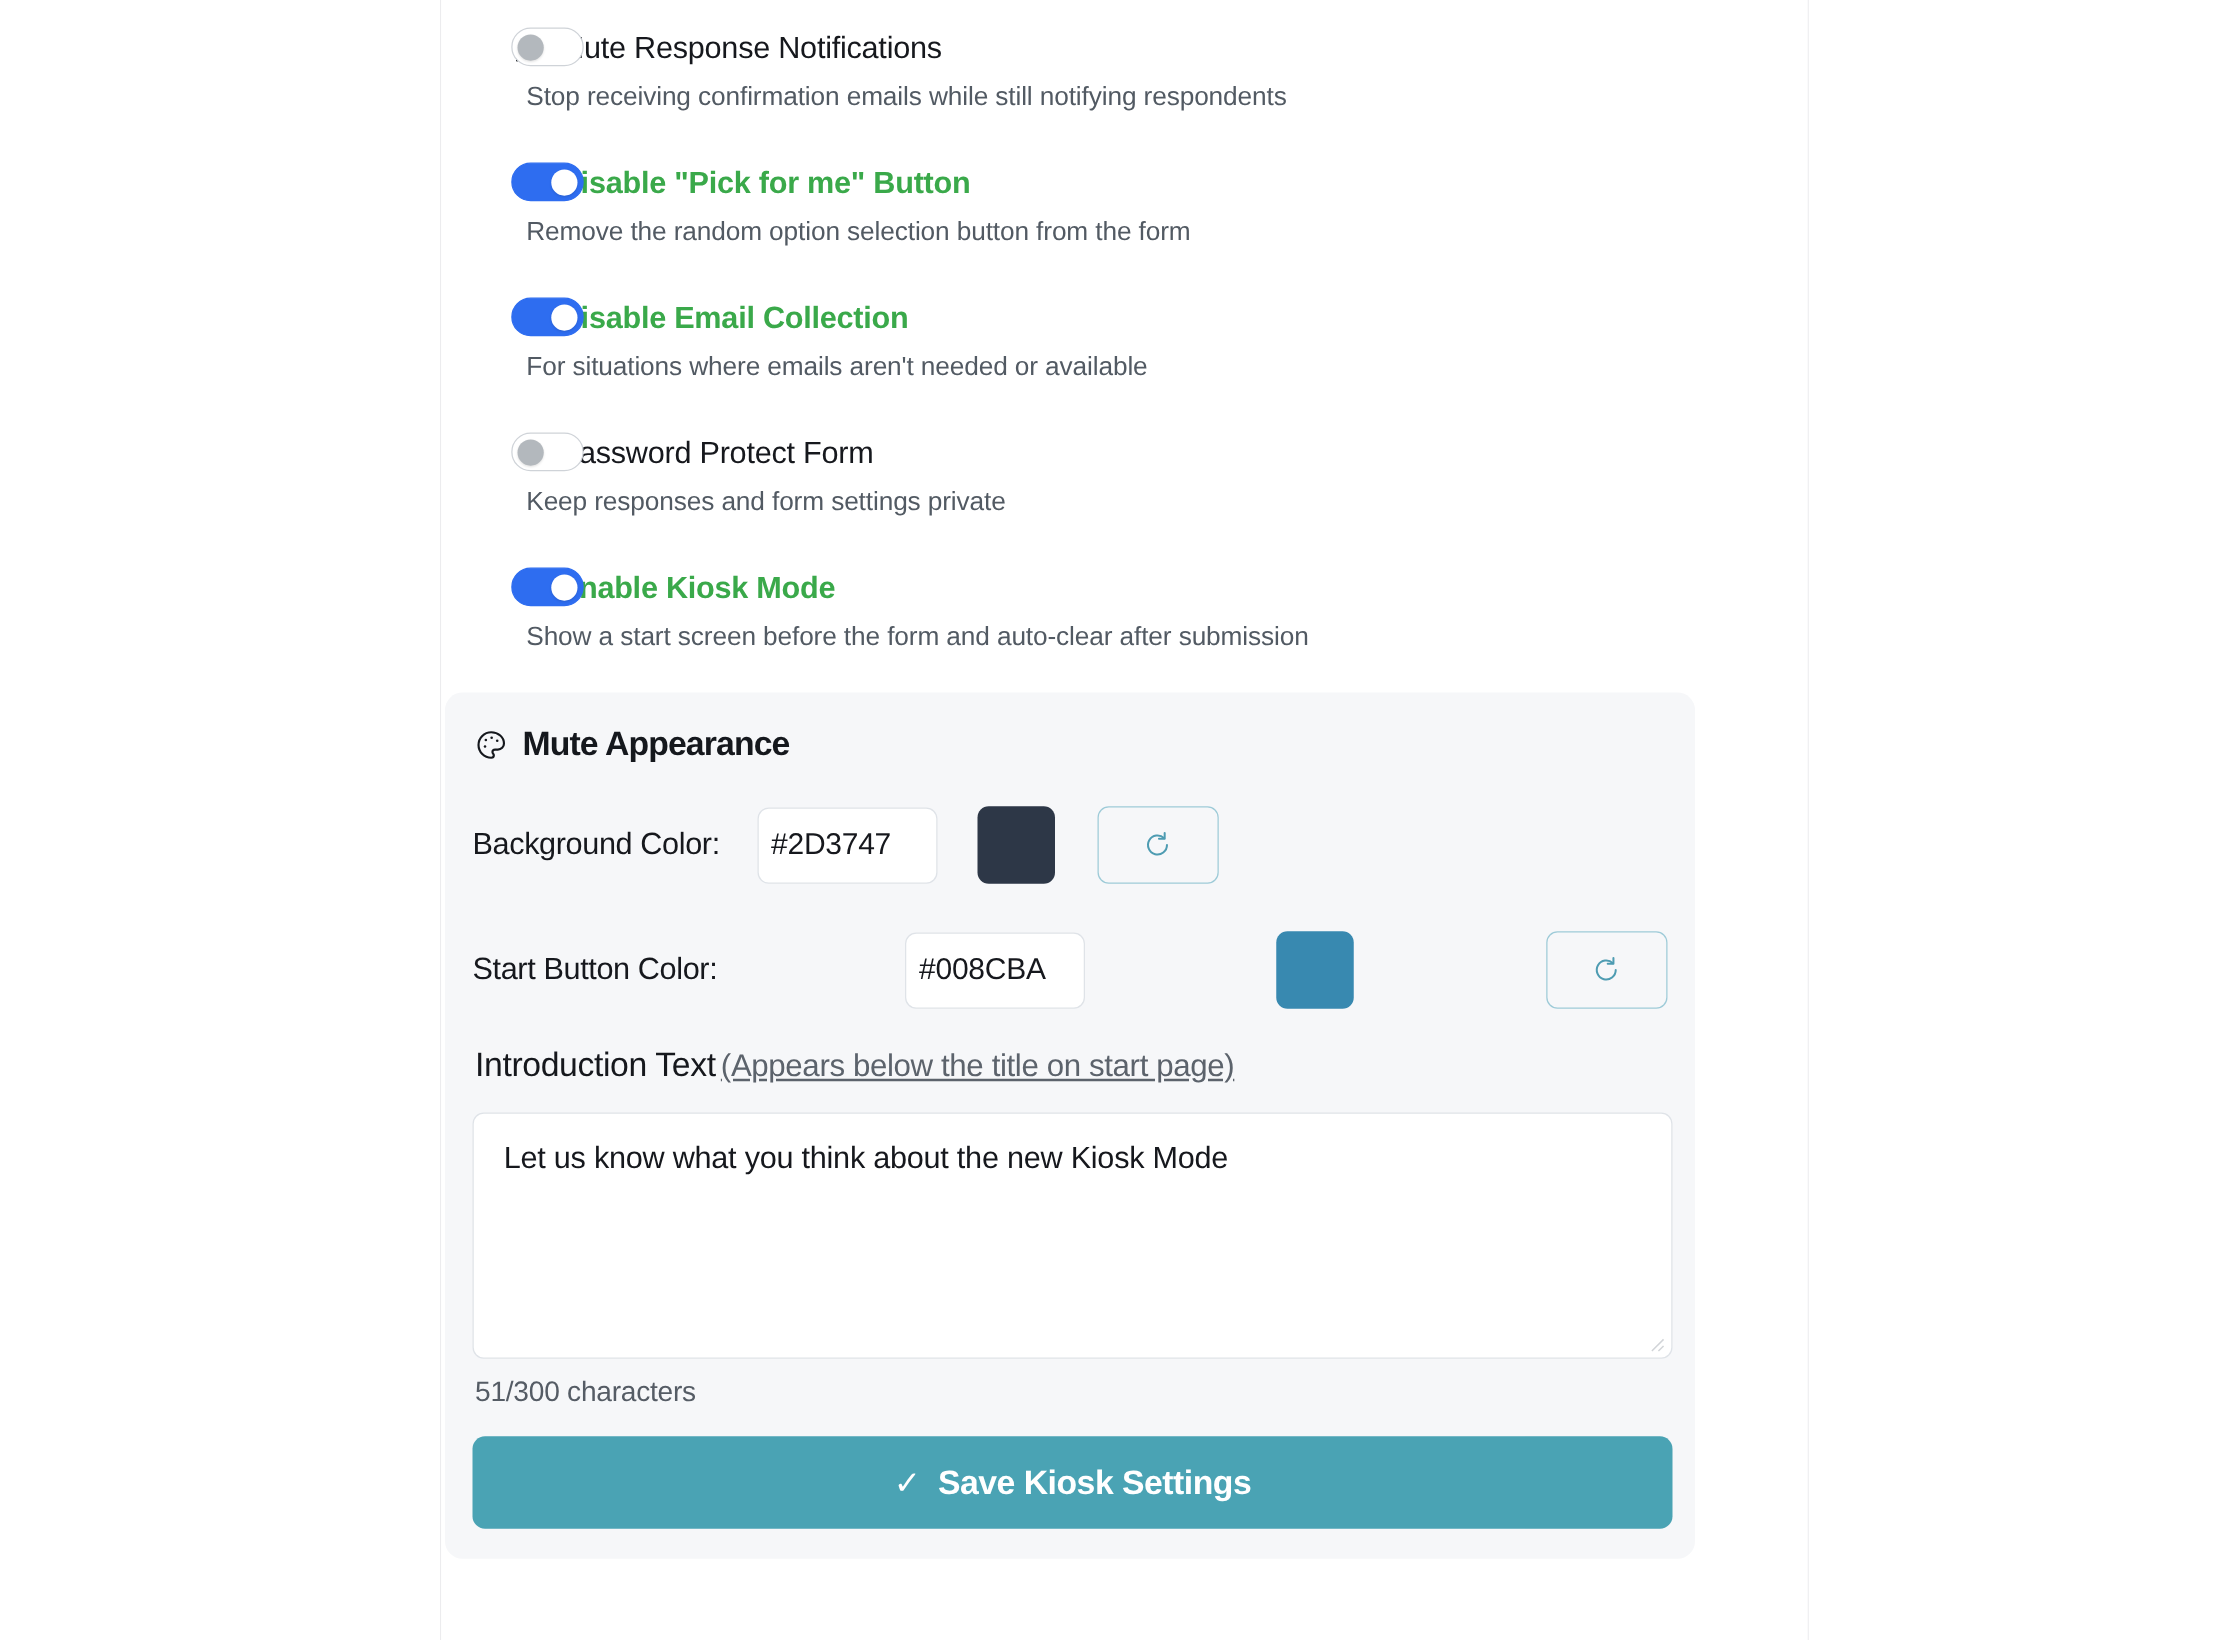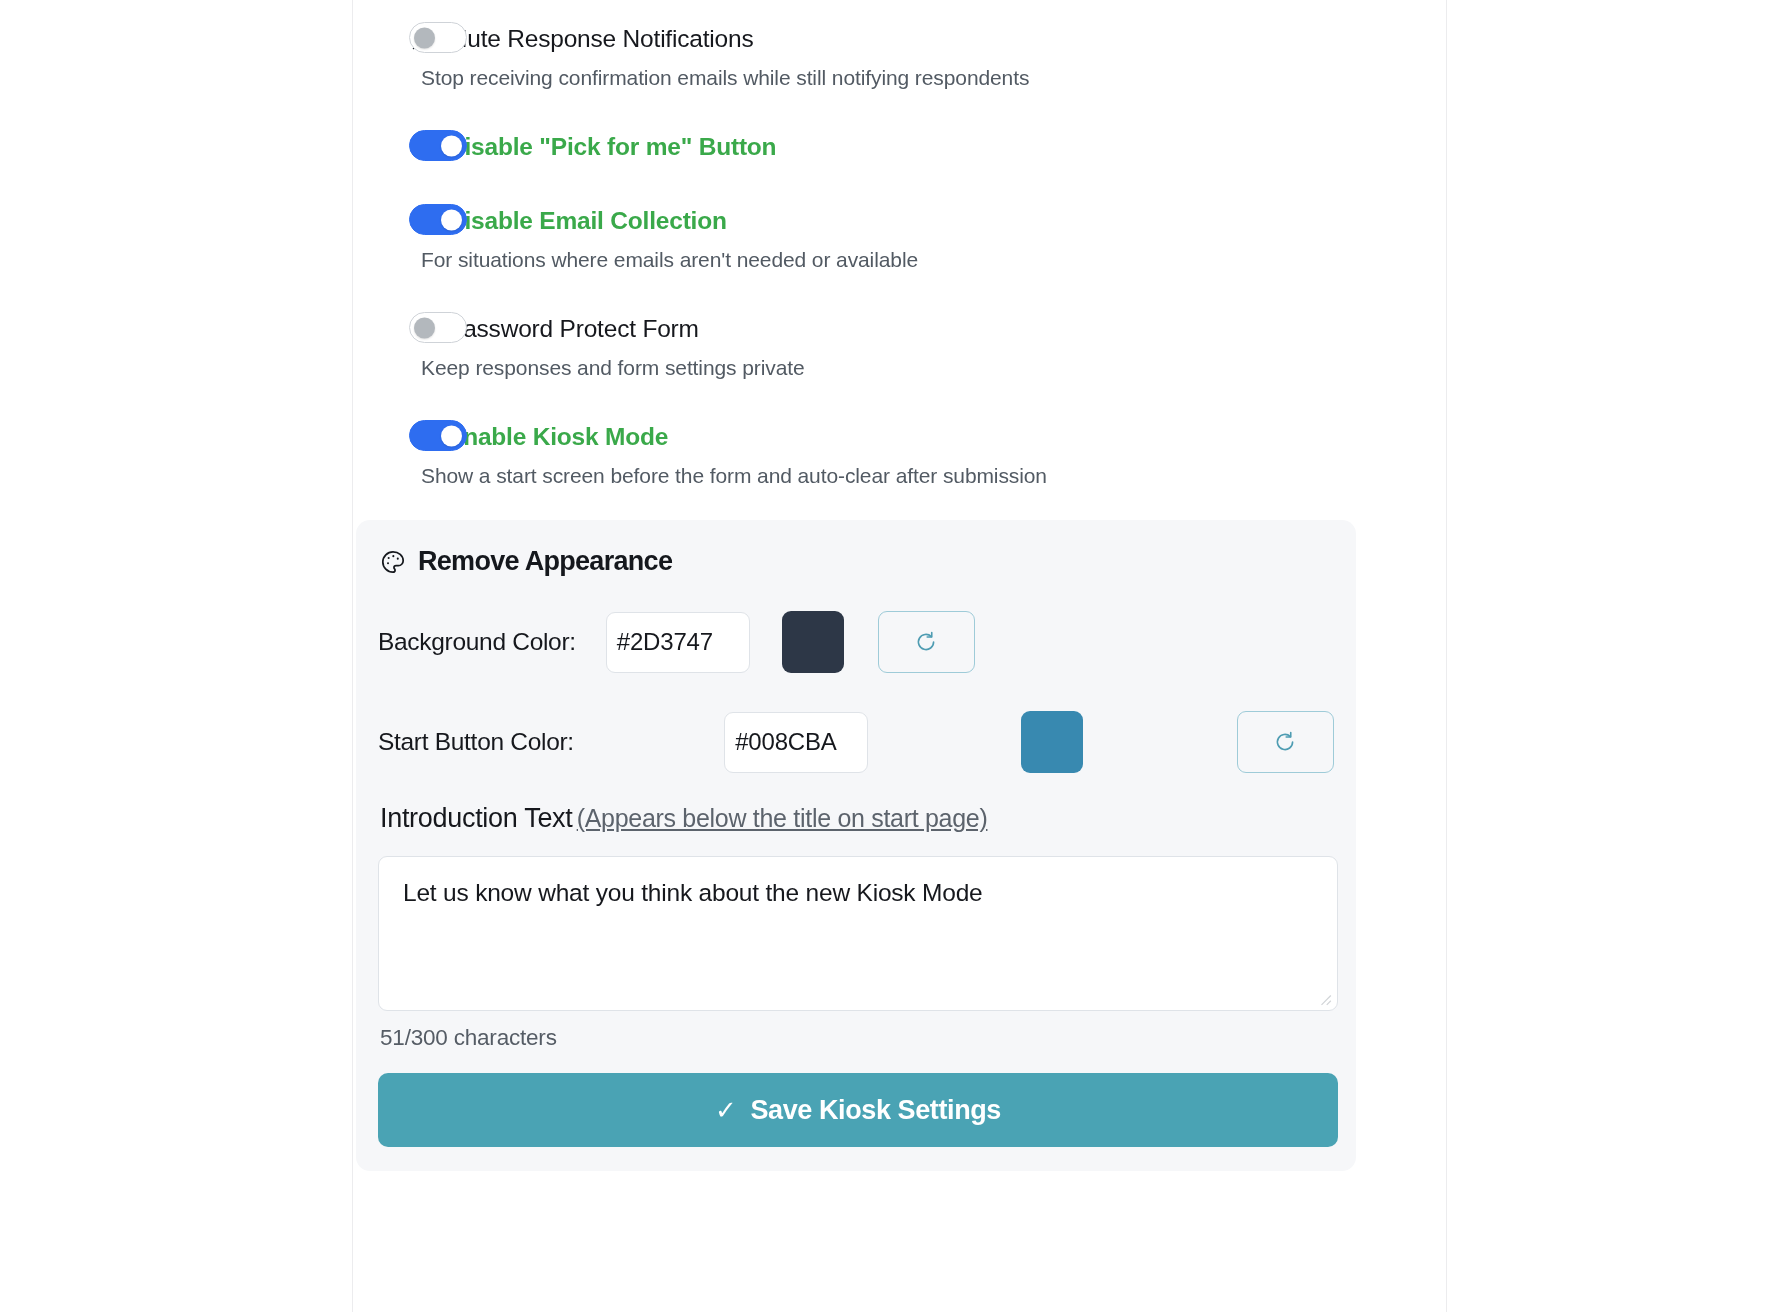--- a/index.html
+++ b/index.html
@@ -185,21 +185,21 @@
   }
   .intro-head .hint {
     font-size: 25px;
     color: #5c636c;
     text-decoration: underline;
   }
 
   .textarea {
     position: relative;
     width: 960px;
-    height: 155px;
+    height: 197px;
     background: #ffffff;
     border: 1px solid #dfe3e8;
     border-radius: 9px;
     padding: 22px 24px;
     font-size: 24.5px;
     color: #16181d;
     letter-spacing: -0.2px;
     overflow: hidden;
   }
   .resize-grip {
@@ -274,20 +274,21 @@
           <svg width="25" height="25" viewBox="0 0 24 24" fill="none" stroke="#3aa94a" stroke-width="1.8" stroke-linecap="round" stroke-linejoin="round">
             <path d="M3 6h3.5l3 4"></path>
             <path d="M14.5 16.5H18"></path>
             <path d="M3 18h3.5l9-12H18"></path>
             <polyline points="16,4 18.8,6 16,8"></polyline>
             <polyline points="16,14.5 18.8,16.5 16,18.5"></polyline>
           </svg>
         </span>
         <span class="row-label on">Disable "Pick for me" Button</span>
       </div>
+      <div class="row-desc">Remove the random option selection button from the form</div>
     </div>
 
     <div class="toggle-row" style="padding-top:40px;">
       <div class="switch on" style="top:40px;">
         <div class="knob"></div>
       </div>
       <div class="toggle-head">
         <span class="row-icon">
           <svg width="25" height="25" viewBox="0 0 24 24" fill="none" stroke="#3aa94a" stroke-width="1.7" stroke-linecap="round" stroke-linejoin="round">
             <path d="M3 6.5h15.5v8.5H11"></path>
@@ -341,21 +342,21 @@
       <div class="panel-title">
         <span class="row-icon">
           <svg width="26" height="26" viewBox="0 0 24 24" fill="none" stroke="#15181d" stroke-width="1.6" stroke-linecap="round" stroke-linejoin="round">
             <path d="M12 2.6a9.4 9.4 0 0 0 0 18.8c1.1 0 1.9-.8 1.9-1.8 0-.5-.2-.9-.5-1.2-.3-.3-.5-.7-.5-1.2 0-1 .8-1.8 1.9-1.8h2.1a4.5 4.5 0 0 0 4.5-4.5C21.4 6.3 17.2 2.6 12 2.6z"></path>
             <circle cx="8" cy="8.3" r=".95" fill="#15181d" stroke="none"></circle>
             <circle cx="12.3" cy="6.6" r=".95" fill="#15181d" stroke="none"></circle>
             <circle cx="16.4" cy="8.9" r=".95" fill="#15181d" stroke="none"></circle>
             <circle cx="7.4" cy="13.1" r=".95" fill="#15181d" stroke="none"></circle>
           </svg>
         </span>
-        <span>Remove Appearance</span>
+        <span>Mute Appearance</span>
       </div>
 
       <div class="color-row">
         <span class="color-label">Background Color:</span>
         <div class="hex-input">#2D3747</div>
         <div class="swatch" style="background:#2D3747;"></div>
         <button class="reset-btn">
           <span class="row-icon">
             <svg width="28" height="28" viewBox="0 0 24 24" fill="none" stroke="#4e9cb2" stroke-width="1.5" stroke-linecap="round" stroke-linejoin="round">
               <path d="M19 12a7 7 0 1 1-2.1-5"></path>

